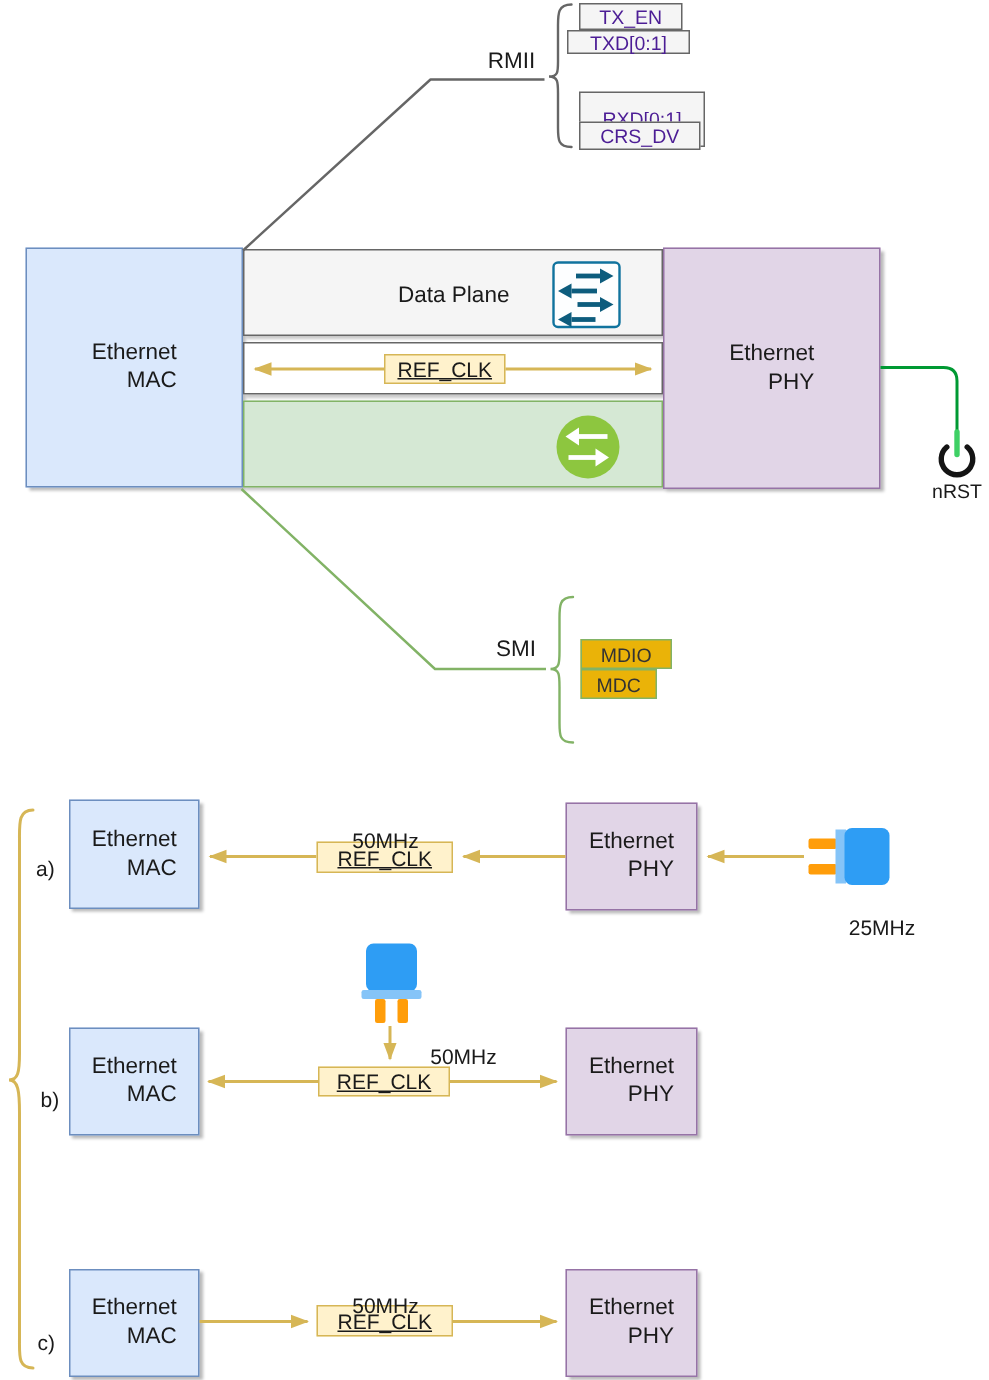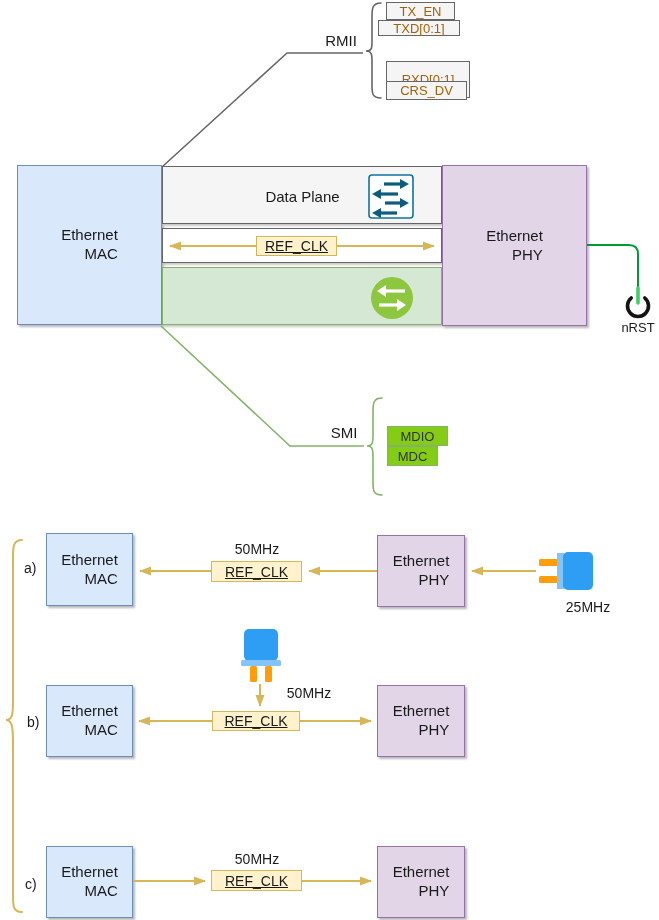--- a/index.html
+++ b/index.html
@@ -9,25 +9,25 @@
   }
   .abs{position:absolute;box-sizing:border-box;}
   .center{display:flex;align-items:center;justify-content:center;text-align:center;}
   .preline{white-space:pre-line;line-height:1.25;text-align:right;}
   
   .mac-box{background:#dae8fc;border:1px solid #6c8ebf;box-shadow:2px 2px 2px rgba(0,0,0,0.28);font-size:15px;z-index:1;}
   .phy-box{background:#e1d5e7;border:1px solid #9673a6;box-shadow:2px 2px 2px rgba(0,0,0,0.28);font-size:15px;z-index:1;}
   .strip-data{background:#f5f5f5;border:1px solid #666666;box-shadow:2px 2px 2px rgba(0,0,0,0.22);z-index:1;}
   .strip-clk{background:#ffffff;border:1px solid #666666;box-shadow:2px 2px 2px rgba(0,0,0,0.22);z-index:1;}
   .strip-ctl{background:#d5e8d4;border:1px solid #82b366;box-shadow:2px 2px 2px rgba(0,0,0,0.22);z-index:1;}
-  .sigbox{background:#f5f5f5;border:1px solid #666666;font-size:13px;color:#a16207;z-index:1;}
-  .smibox{background:#84cc16;border:1px solid #82b366;font-size:13px;color:#333;z-index:1;}
+  .sigbox{background:#f5f5f5;border:1px solid #666666;font-size:13px;color:#4c1d95;z-index:1;}
+  .smibox{background:#eab308;border:1px solid #82b366;font-size:13px;color:#333;z-index:1;}
   .clkbox{background:#fff2cc;border:1px solid #d6b656;font-size:14px;z-index:3;text-decoration:underline;}
   .lbl{font-size:15px;z-index:3;text-align:right;}
-  .lbl-sm{font-size:14px;z-index:3;}
+  .lbl-sm{font-size:14px;z-index:3;margin-top:11px;}
   .lbl-xs{font-size:13px;z-index:3;}
   svg.layer{position:absolute;left:0;top:0;z-index:2;pointer-events:none;}
 </style>
 </head>
 <body>
 
 <div class="canvas">
 
   <div class="abs sigbox center" style="left:386px;top:2px;width:69px;height:18px">TX_EN</div>
   <div class="abs sigbox center" style="left:378px;top:20px;width:82px;height:16px">TXD[0:1]</div>

